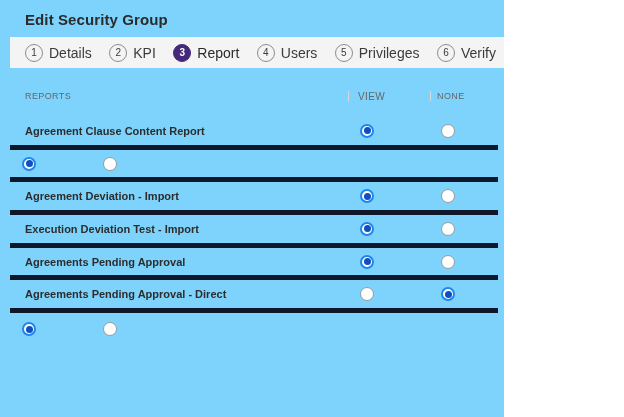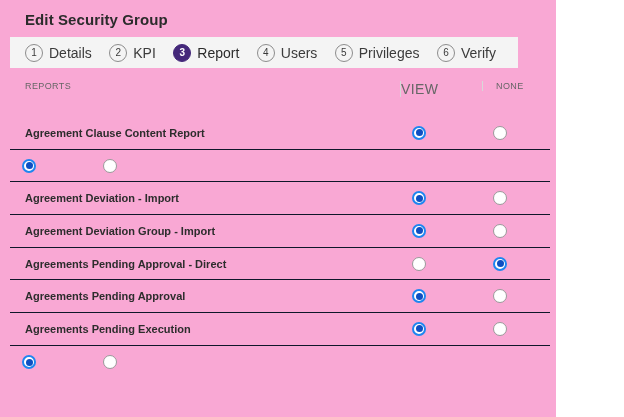--- a/index.html
+++ b/index.html
@@ -1,45 +1,45 @@
 <!DOCTYPE html>
 <html><head>
 <meta charset="utf-8">
 <style>
   html,body{margin:0;padding:0;background:#fff;}
   *{box-sizing:border-box;}
   body{font-family:"Liberation Sans","DejaVu Sans",sans-serif;}
-  .screen{position:relative;width:556px;height:417px;background:#f9a8d4;overflow:hidden;}
+  .screen{position:relative;width:504px;height:417px;background:#7dd3fc;overflow:hidden;}
 
   
   .page-title{margin:11px 0 0 25px;font-size:15px;font-weight:bold;color:#2b2b2b;letter-spacing:.1px;}
 
   
   .stepbar{margin:9px 0 0 10px;width:508px;height:31px;background:#f4f4f4;
            display:flex;align-items:center;justify-content:space-between;
            padding:0 22px 0 15px;}
   .step{display:flex;align-items:center;gap:6px;cursor:pointer;}
   .step-circle{width:18px;height:18px;border:1px solid #8d8d8d;border-radius:50%;
                display:flex;align-items:center;justify-content:center;
                font-size:10px;color:#3a3a3a;background:transparent;flex:0 0 auto;}
   .step.active .step-circle{background:#44287a;border-color:#44287a;color:#fff;font-weight:bold;}
   .step-label{font-size:14px;color:#3b3b3b;}
   .step.active .step-label{color:#2b2b2b;}
 
   
   .report-table{margin:13px 6px 0 10px;}
-  .thead{display:flex;align-items:flex-start;height:30px;}
+  .thead{display:flex;align-items:center;height:30px;}
   .th-reports{flex:1;display:flex;align-items:center;padding-left:15px;
               font-size:9px;color:#666;letter-spacing:.4px;}
   .th-view{width:82px;border-left:1px solid #d8d8d8;display:flex;align-items:center;
-           font-size:14px;color:#666;letter-spacing:.4px;}
+           padding-left:9px;font-size:10px;color:#666;letter-spacing:.4px;}
   .th-none{width:68px;border-left:1px solid #d8d8d8;display:flex;align-items:center;
-           padding-left:13px;font-size:9px;color:#666;letter-spacing:.4px;}
+           padding-left:6px;font-size:9px;color:#666;letter-spacing:.4px;}
   .tbody{margin-top:6px;}
-  .trow{display:flex;align-items:center;min-height:32.7px;border-bottom:1px solid #0f172a;}
+  .trow{display:flex;align-items:center;min-height:32.7px;border-bottom:5px solid #0f172a;}
   .trow:last-child{border-bottom:none;}
   .td-label{flex:1;padding-left:15px;font-size:11px;font-weight:600;color:#2d2d2d;}
   .td-view{width:82px;display:flex;align-items:center;}
   .td-view .radio{margin-left:12px;}
   .td-none{width:68px;display:flex;align-items:center;}
   .td-none .radio{margin-left:11px;}
 
   
   .radio{position:relative;width:14px;height:14px;border-radius:50%;
          border:1.5px solid #9a9a9a;background:#fff;cursor:pointer;flex:0 0 auto;}
@@ -116,58 +116,49 @@
     <div class="td-label">Agreement Deviation - Import</div>
     <div class="td-view">
       <div class="radio selected" role="radio" aria-checked="true"></div>
     </div>
     <div class="td-none">
       <div class="radio" role="radio" aria-checked="false"></div>
     </div>
   </div>
 
   <div class="trow">
-    <div class="td-label">Agreement Deviation Group - Import</div>
+    <div class="td-label">Execution Deviation Test - Import</div>
+    <div class="td-view">
+      <div class="radio selected" role="radio" aria-checked="true"></div>
+    </div>
+    <div class="td-none">
+      <div class="radio" role="radio" aria-checked="false"></div>
+    </div>
+  </div>
+
+  <div class="trow">
+    <div class="td-label">Agreements Pending Approval</div>
     <div class="td-view">
       <div class="radio selected" role="radio" aria-checked="true"></div>
     </div>
     <div class="td-none">
       <div class="radio" role="radio" aria-checked="false"></div>
     </div>
   </div>
 
   <div class="trow">
     <div class="td-label">Agreements Pending Approval - Direct</div>
     <div class="td-view">
       <div class="radio" role="radio" aria-checked="false"></div>
     </div>
     <div class="td-none">
       <div class="radio selected" role="radio" aria-checked="true"></div>
     </div>
   </div>
 
-  <div class="trow">
-    <div class="td-label">Agreements Pending Approval</div>
-    <div class="td-view">
-      <div class="radio selected" role="radio" aria-checked="true"></div>
-    </div>
-    <div class="td-none">
-      <div class="radio" role="radio" aria-checked="false"></div>
-    </div>
-  </div>
-
-  <div class="trow">
-    <div class="td-label">Agreements Pending Execution</div>
-    <div class="td-view">
-      <div class="radio selected" role="radio" aria-checked="true"></div>
-    </div>
-    <div class="td-none">
-      <div class="radio" role="radio" aria-checked="false"></div>
-    </div>
-  </div>
 
   <div class="trow">
     <div class="td-view">
       <div class="radio selected" role="radio" aria-checked="true"></div>
     </div>
     <div class="td-none">
       <div class="radio" role="radio" aria-checked="false"></div>
     </div>
   </div>
 

